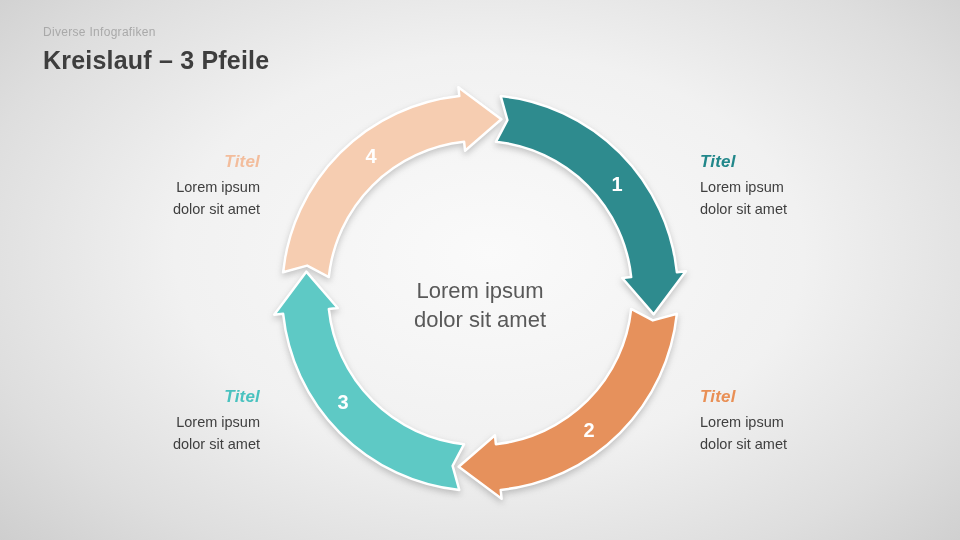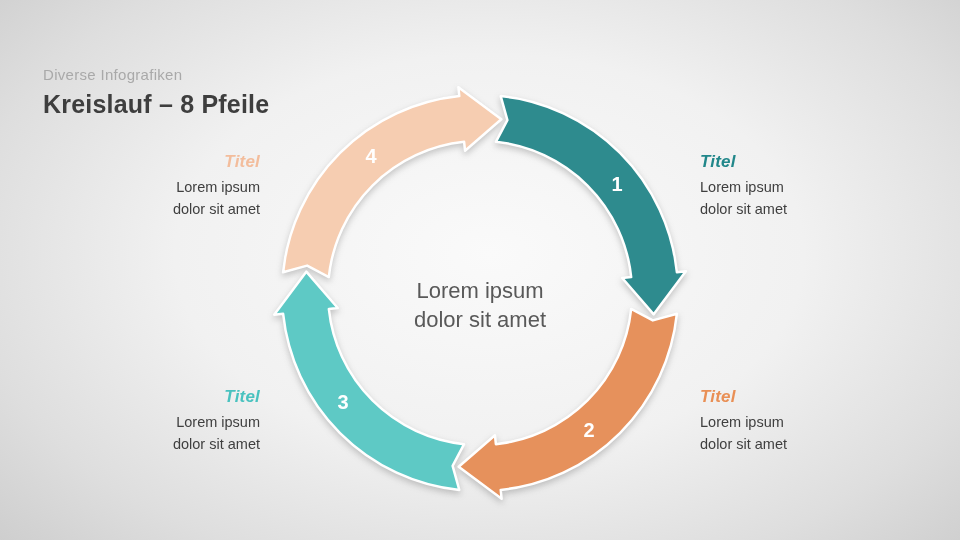--- a/index.html
+++ b/index.html
@@ -2,42 +2,42 @@
 <html><head>
 <meta charset="utf-8">
 <style>
   html,body{margin:0;padding:0;}
   body{
     width:960px;height:540px;overflow:hidden;position:relative;
     font-family:"Liberation Sans","DejaVu Sans",sans-serif;
     background:radial-gradient(ellipse 78% 88% at 51% 47%, #fafafa 0%, #f1f1f1 42%, #dedede 70%, #c5c5c5 100%);
   }
   .header{position:absolute;left:43px;top:25px;}
-  .eyebrow{font-size:15px;color:#a9a9a9;letter-spacing:0.3px;margin-top:41px;}
+  .eyebrow{font-size:12px;color:#a9a9a9;letter-spacing:0.3px;}
   .slide-title{font-size:25px;font-weight:700;color:#3e3e3e;margin-top:7px;letter-spacing:0.2px;}
   #cycle{position:absolute;left:0;top:0;}
   .center-text{
     position:absolute;left:320px;top:276px;width:320px;
     text-align:center;font-size:22px;color:#595959;line-height:1.32;
   }
   .label{position:absolute;width:190px;}
   .label .titel{font-size:17px;font-weight:700;margin-bottom:5px;letter-spacing:0.2px;font-style:italic;}
   .label .body{font-size:14.5px;color:#3f3f3f;line-height:1.5;}
   .label.pos-rt{left:700px;top:152px;text-align:left;}
   .label.pos-rb{left:700px;top:387px;text-align:left;}
   .label.pos-lt{right:700px;top:152px;text-align:right;}
   .label.pos-lb{right:700px;top:387px;text-align:right;}
   .num{font-weight:700;}
 </style>
 </head>
 <body>
 
 <div class="header">
   <div class="eyebrow">Diverse Infografiken</div>
-  <div class="slide-title">Kreislauf – 8 Pfeile</div>
+  <div class="slide-title">Kreislauf – 3 Pfeile</div>
 </div>
 
 <svg id="cycle" width="960" height="540" viewBox="0 0 960 540">
     <g style="filter:drop-shadow(0px 3px 3px rgba(70,70,70,0.28))">
       <path d="M 500.70,96.08 A 198 198 0 0 1 676.92,272.30 L 685.87,271.36 L 653.70,314.33 L 622.22,278.05 L 631.17,277.11 A 152 152 0 0 0 495.89,141.83 L 507.38,120.15 Z" fill="#2e8b8e" stroke="#ffffff" stroke-width="2.5" stroke-linejoin="round"></path>
       <text x="616.96" y="184.06" fill="#ffffff" font-size="20" font-weight="700" text-anchor="middle" dy="0.36em" class="num">1</text>
       <path d="M 676.92,313.70 A 198 198 0 0 1 500.70,489.92 L 501.64,498.87 L 458.67,466.70 L 494.95,435.22 L 495.89,444.17 A 152 152 0 0 0 631.17,308.89 L 652.85,320.38 Z" fill="#e6915c" stroke="#ffffff" stroke-width="2.5" stroke-linejoin="round"></path>
       <text x="588.94" y="429.96" fill="#ffffff" font-size="20" font-weight="700" text-anchor="middle" dy="0.36em" class="num">2</text>
       <path d="M 459.30,489.92 A 198 198 0 0 1 283.08,313.70 L 274.13,314.64 L 306.30,271.67 L 337.78,307.95 L 328.83,308.89 A 152 152 0 0 0 464.11,444.17 L 452.62,465.85 Z" fill="#5ec9c5" stroke="#ffffff" stroke-width="2.5" stroke-linejoin="round"></path>
       <text x="343.04" y="401.94" fill="#ffffff" font-size="20" font-weight="700" text-anchor="middle" dy="0.36em" class="num">3</text>

